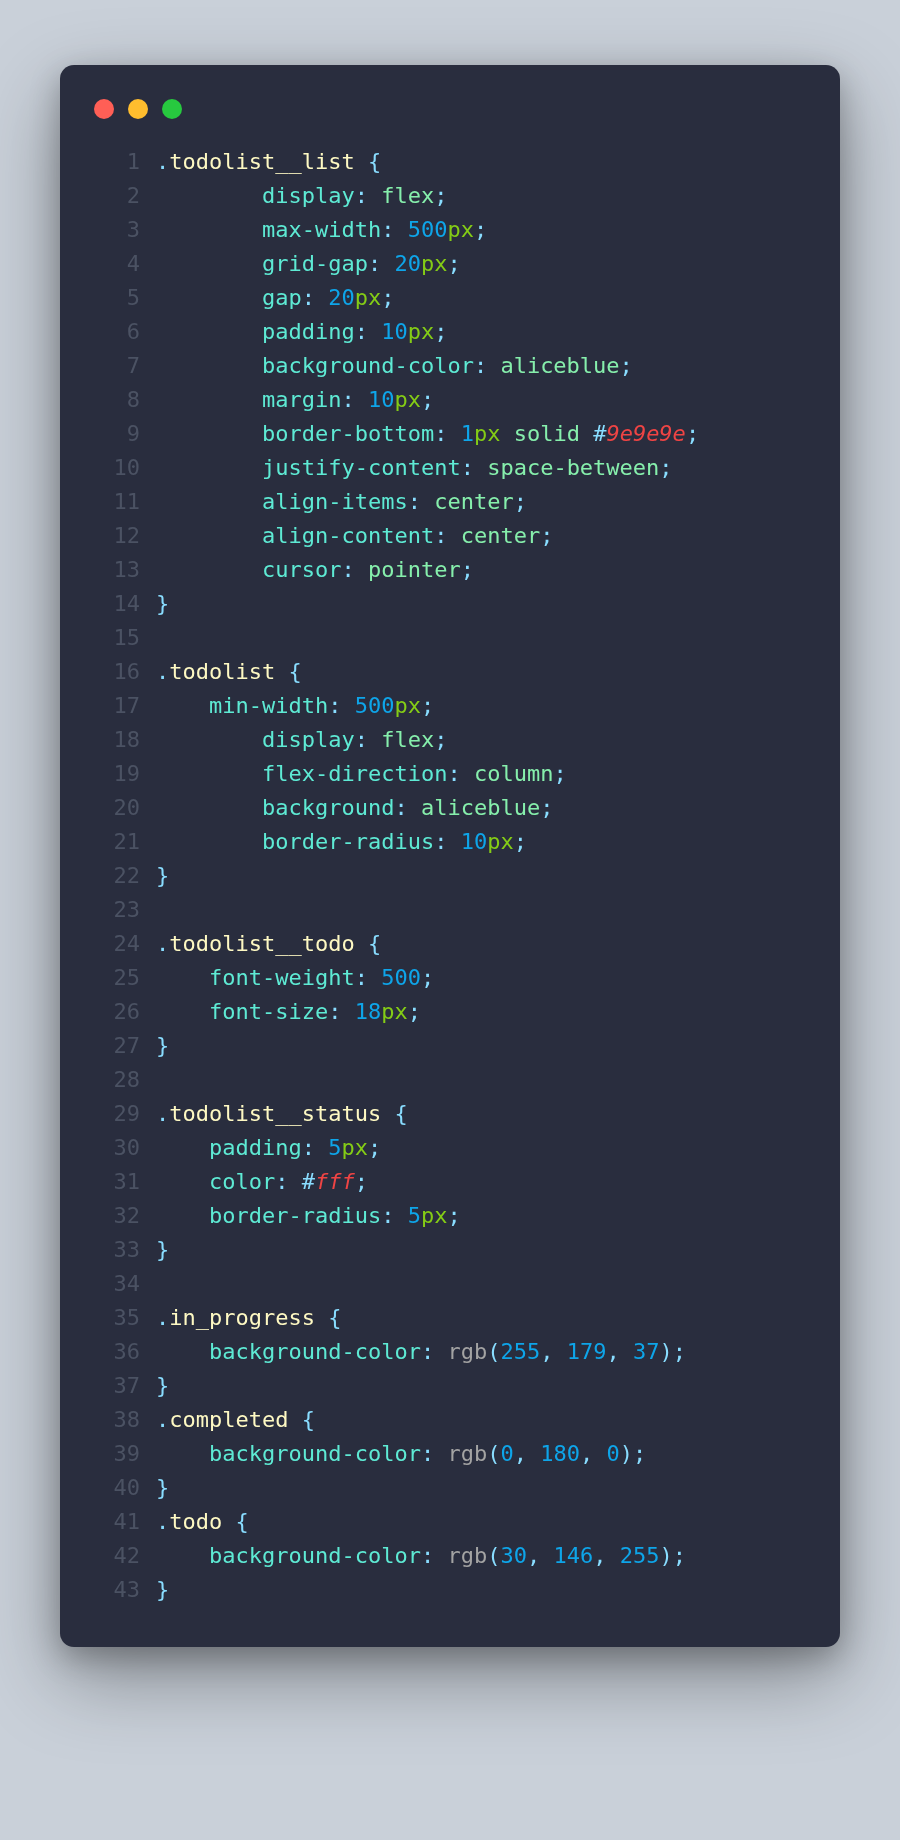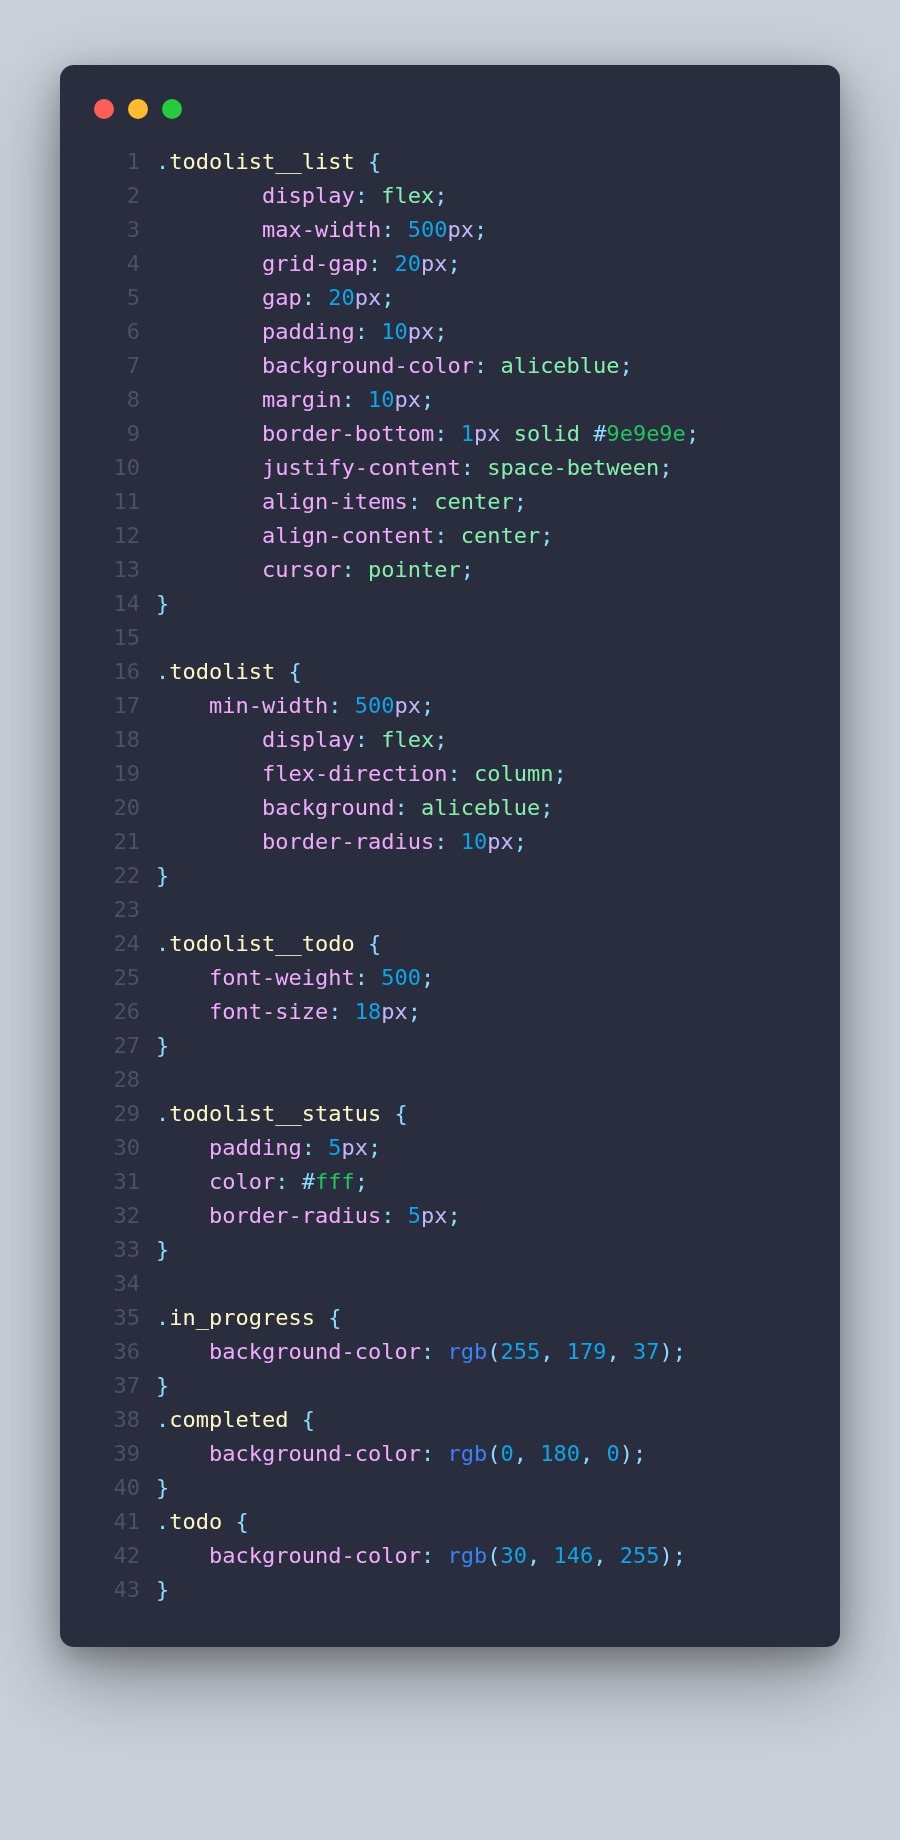--- a/index.html
+++ b/index.html
@@ -41,27 +41,27 @@
   .gutter {
     color: #4b5263;
     text-align: right;
     user-select: none;
   }
   .code { color: #bfc7d5; }
 
   
   .tok-punct     { color: #89ddff; }   
   .tok-selector  { color: #fef9c3; }   
-  .tok-prop      { color: #f0abfc; }   
+  .tok-prop      { color: #5eead4; }   
   .tok-value     { color: #86efac; margin-top: 38px; }   
   .tok-num       { color: #0ea5e9; }   
-  .tok-unit      { color: #c4b5fd; }   
-  .tok-func      { color: #3b82f6; }   
+  .tok-unit      { color: #84cc16; }   
+  .tok-func      { color: #a3a3a3; }   
   .tok-hash      { color: #89ddff; }   
-  .tok-hex       { color: #22c55e; }   
+  .tok-hex       { color: #ef4444; font-style: italic; }   
   .tok-ws        { white-space: pre; }
   .ln  { grid-column: 1; }
   .sp  { grid-column: 2; }
   .cd  { grid-column: 3; }
 </style>
 </head>
 <body>
 
 <div class="page">
   <div class="window">

